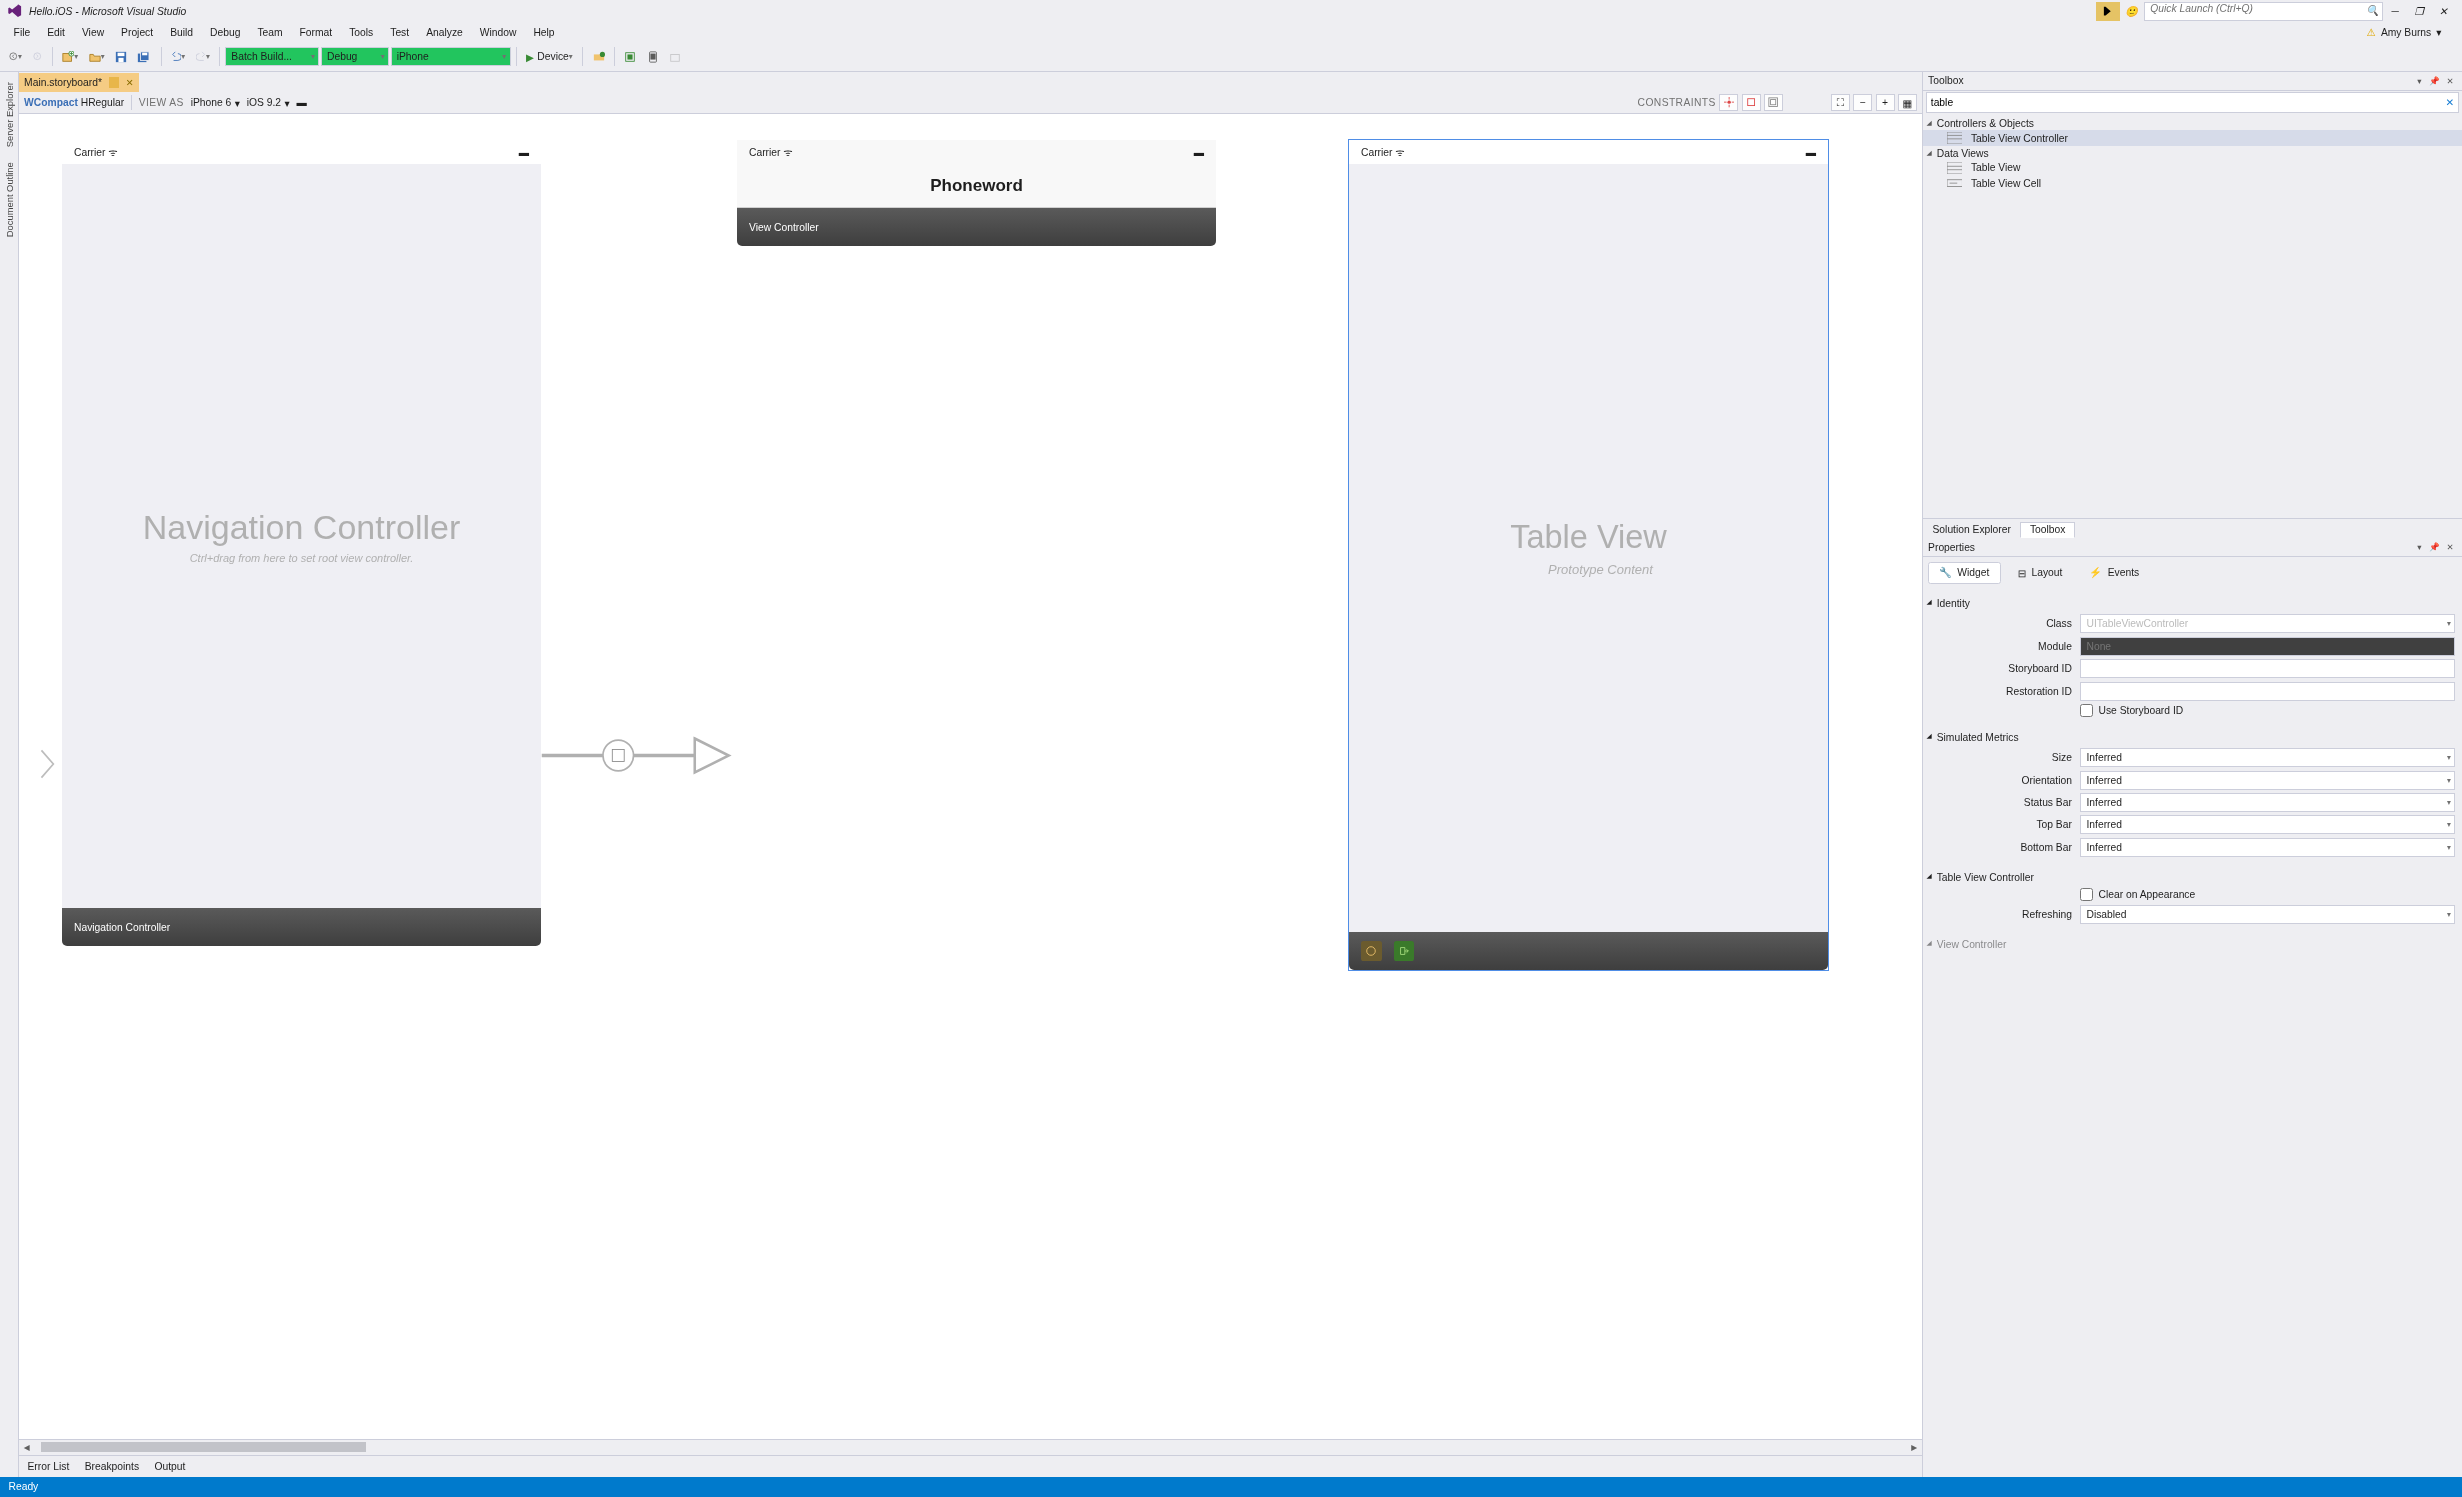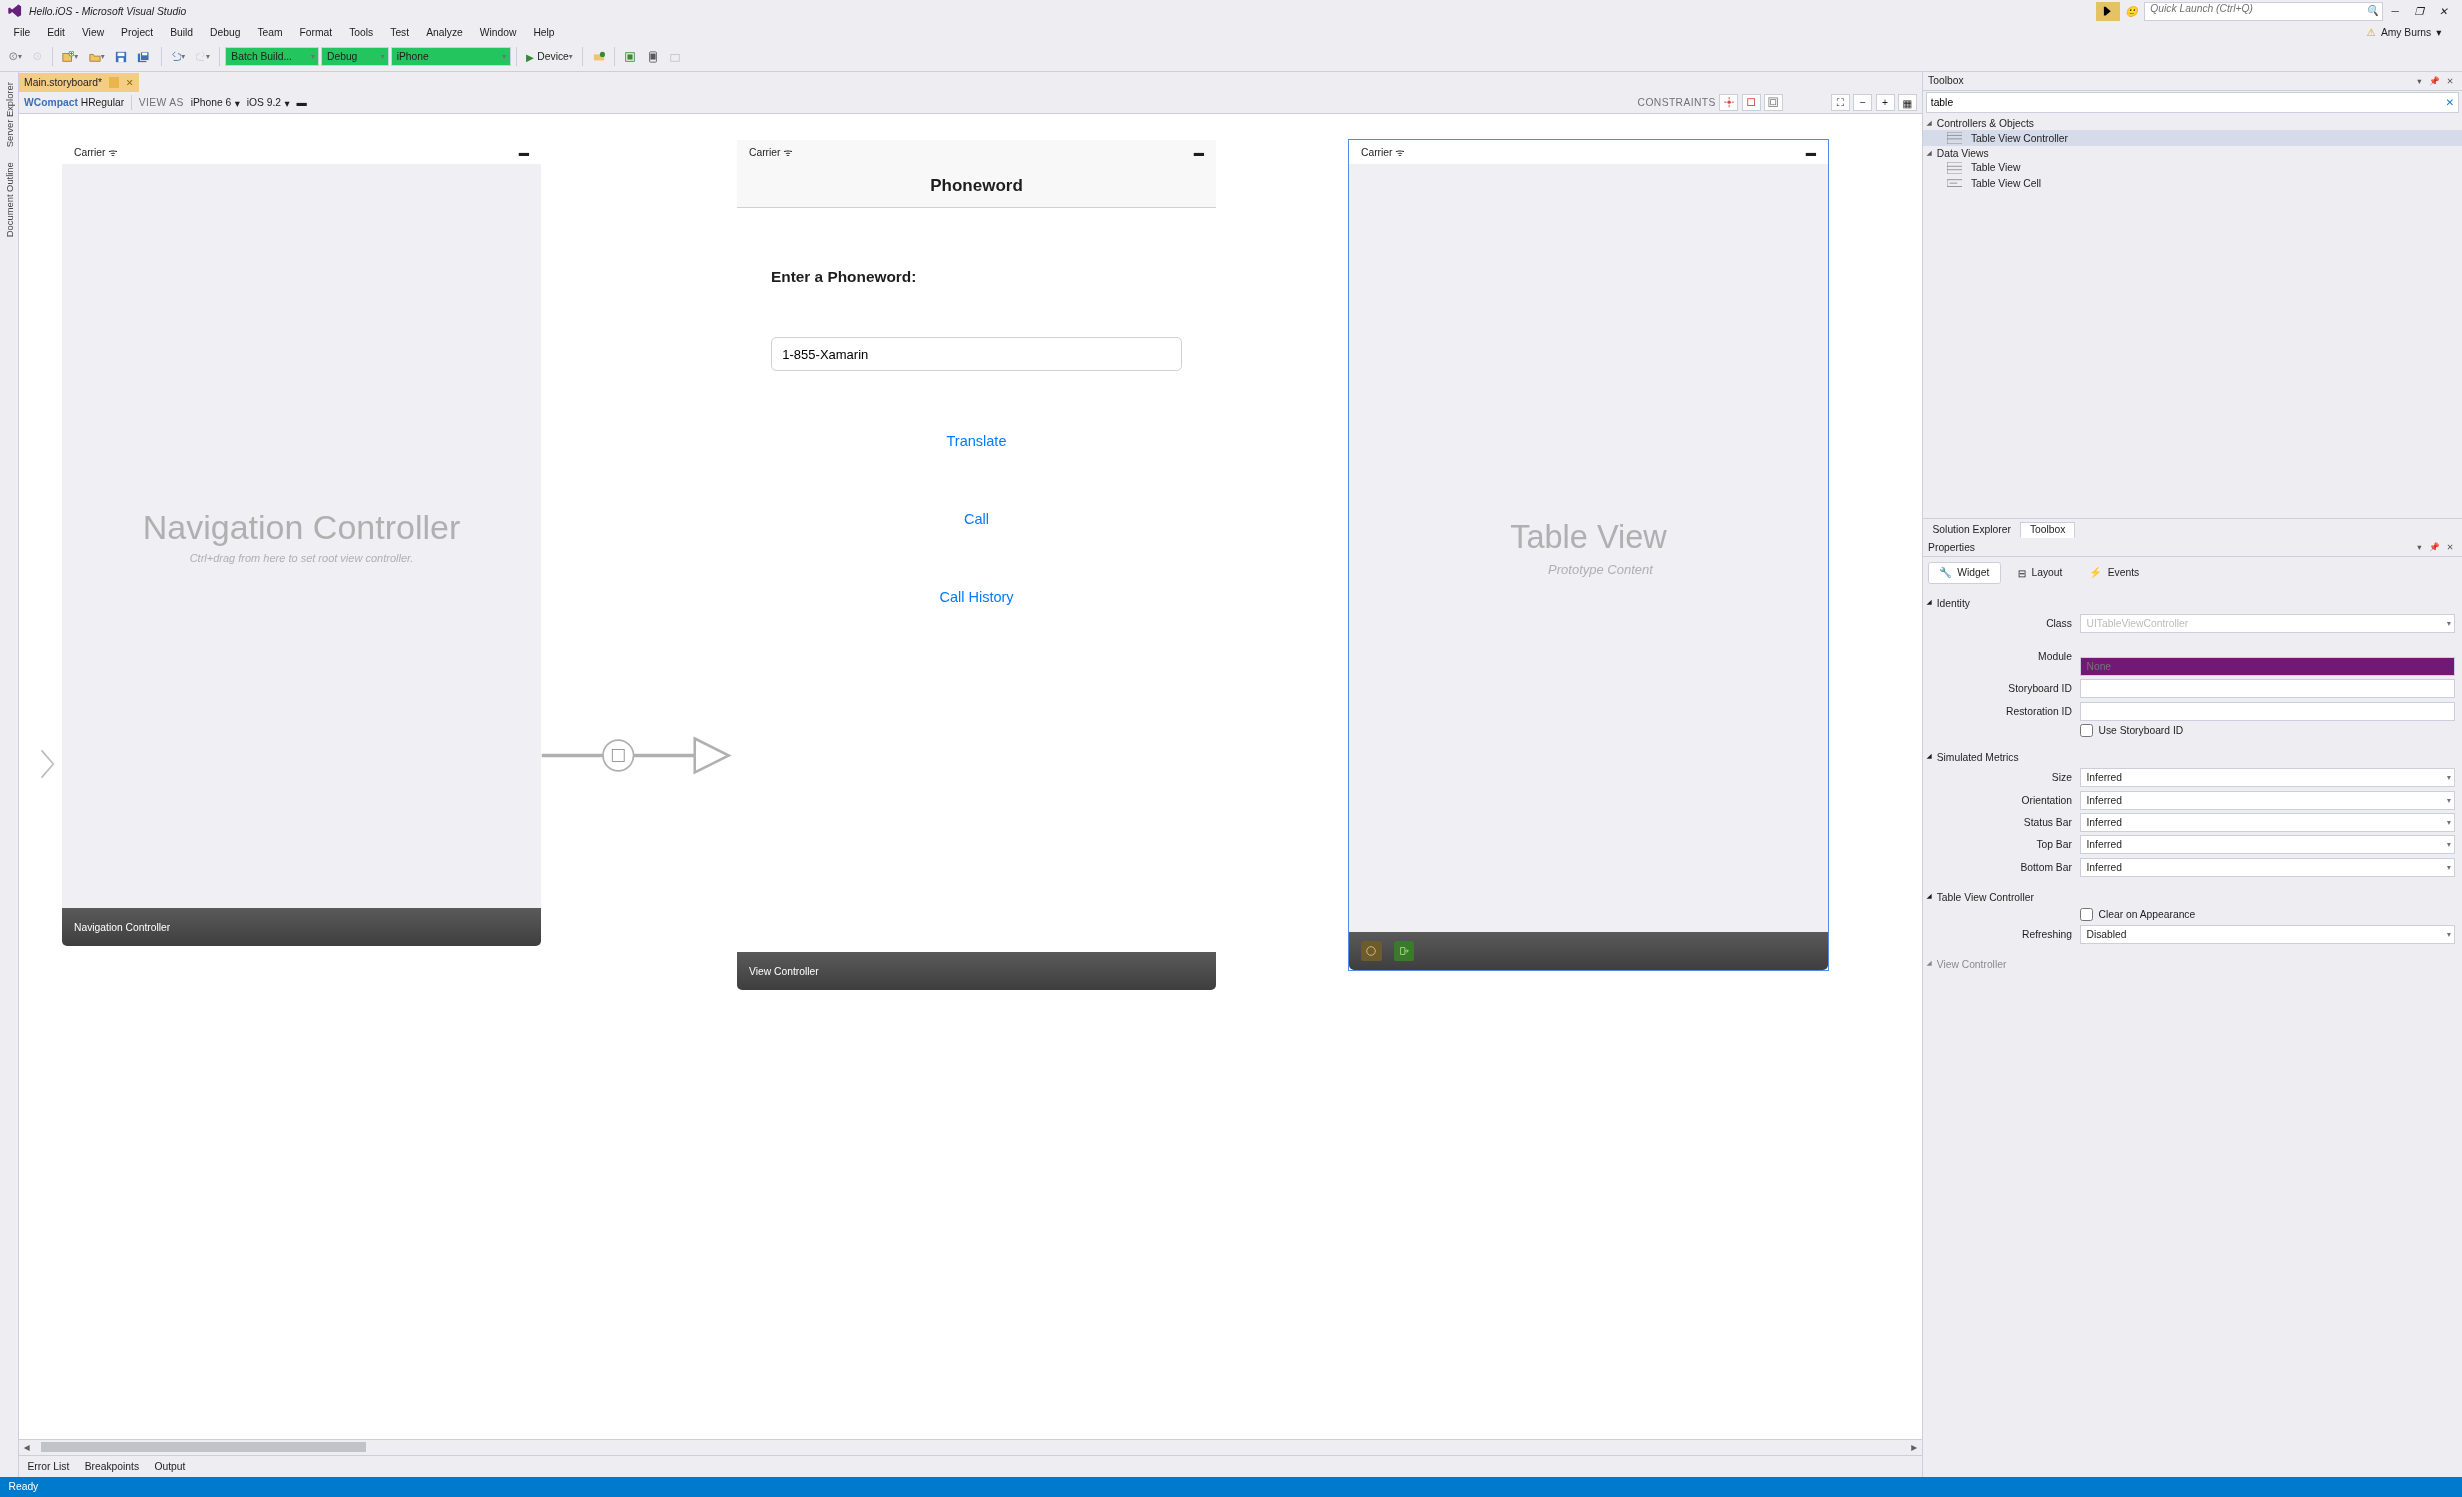--- a/index.html
+++ b/index.html
@@ -114,21 +114,21 @@
 .props .bolt { color:#5a5a5a;}
 
 .prop-body { flex:1; overflow-y:auto; padding:3.4px 6.8px 3.4px 3.4px;}
 .prop-section { padding:5.1px 0;}
 .prop-section .sec-head { font-size:10.3px; cursor:pointer; display:flex; align-items:flex-start; gap:5.1px; padding:1.7px 0;}
 .prop-section .sec-head::before { content:"◢"; font-size:6.8px;}
 .prop-row { display:flex; align-items:center; margin:3.4px 0;}
 .prop-row label { width: 154px; text-align:right; padding-right:8.5px; font-size:10.3px;}
 .prop-row .pval { flex:1;}
 .prop-row .pinput { width:100%; height:19px; border:0.9px solid #cccedb; background:#fff; padding:0 5.1px; font-size:10.3px;}
-.prop-row .pinput.disabled { background:#701a75; color:#aaa;margin-top:20px;}
+.prop-row .pinput.disabled { background:#404040; color:#aaa;}
 .prop-row .pcombo { width:100%; height:19px; border:0.9px solid #cccedb; background:#fff; padding:0 15.4px 0 5.1px; position:relative; font-size:10.3px; display:flex; align-items:center;}
 .prop-row .pcombo::after { content:"▾"; position:absolute; right:3.4px; font-size:7.7px; color:#717171;}
 .prop-row .pcheck { display:flex; align-items:center; gap:5.1px;}
 
 
 .bottom-tabs { height:22px; background:#eeeef2; border-top:0.9px solid #cccedb; display:flex; align-items:center; padding:0 8.5px; gap:15.4px;}
 .bottom-tabs .bt { font-size:10.3px; cursor:pointer;}
 
 
 .statusbar-app { height:20.5px; background:#007acc; color:#fff; display:flex; align-items:center; padding:0 8.5px; font-size:10.3px;}
@@ -363,27 +363,20 @@
             <rect x="83" y="23" width="14" height="14" fill="none" stroke="#888"></rect>
           </svg>
         </div>
 
         <div class="device" style="left:718px; top:26px;">
           <div class="status-bar" style="background:#f8f8f8;">
             <span><span>Carrier</span> <span>ᯤ</span></span>
             <span>▬</span>
           </div>
           <div class="nav-header">Phoneword</div>
-          <div class="phoneword-body">
-            <div class="lbl">Enter a Phoneword:</div>
-            <input type="text" value="1-855-Xamarin" style="">
-            <span class="link-btn">Translate</span>
-            <span class="link-btn">Call</span>
-            <span class="link-btn">Call History</span>
-          </div>
           <div class="dev-label">
               <span>View Controller</span>
             </div>
         </div>
 
         <div class="device sel" style="left:1330px; top:26px;">
           <div class="status-bar">
             <span><span>Carrier</span> <span>ᯤ</span></span>
             <span>▬</span>
           </div>

